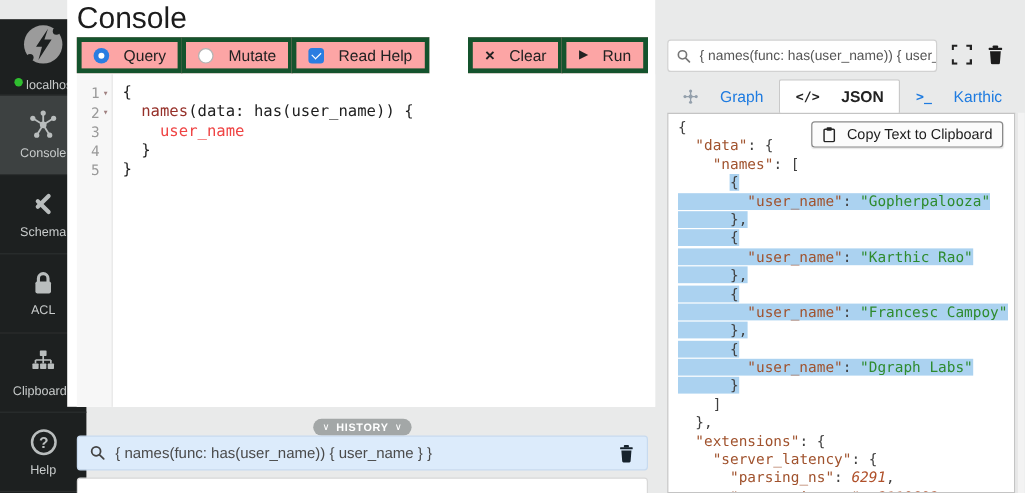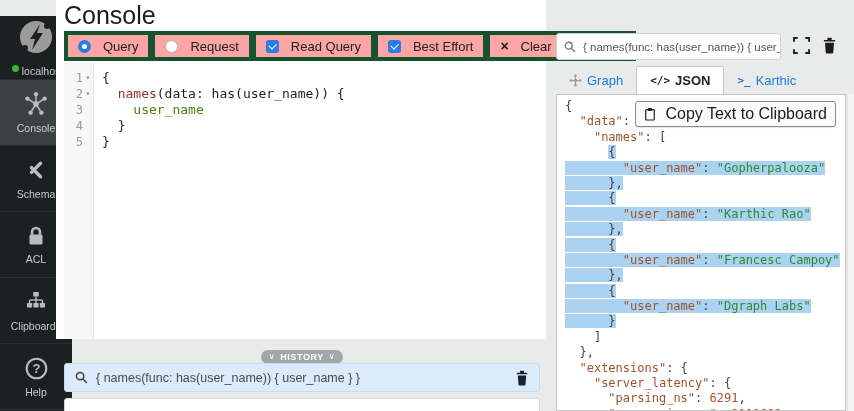--- a/index.html
+++ b/index.html
@@ -41,21 +41,21 @@
 
   
   .editor { position:absolute; left:8px; top:62px; width:482px; height:277px; display:flex; background:#fff; }
   .gutter { width:30px; background:#f7f7f7; border-right:1px solid #e7e7e7; padding-top:8px;
             font-family:"DejaVu Sans Mono",monospace; font-size:12px; color:#9a9a9a; }
   .gut-row { display:flex; height:16px; line-height:16px; }
   .gut-num { flex:1; text-align:right; }
   .gut-fold { width:10px; text-align:center; font-size:8px; color:#a08080; line-height:16px; }
   .code { padding:8px 0 0 8px; font-family:"DejaVu Sans Mono",monospace; font-size:13px; }
   .code-row { height:16px; line-height:16px; white-space:pre; }
-  .t-kw { color:#96312a; } .t-var { color:#4d7c0f;text-align:right; } .t-p { color:#1e1e1e; }
+  .t-kw { color:#96312a; } .t-var { color:#ef4444;text-align:right; } .t-p { color:#1e1e1e; }
 
   
   .hist-pill-wrap { position:absolute; left:64px; top:345px; width:476px; text-align:center; }
   .hist-pill { display:inline-flex; align-items:center; gap:5px; background:#a3a7a7; color:#fff;
                font-size:9px; font-weight:700; letter-spacing:.6px; padding:2px 8px; border-radius:8px; cursor:pointer; }
   .hist-chev { font-size:8px; font-weight:400; }
   .hist-item { position:absolute; left:64px; width:476px; display:flex; align-items:center; cursor:pointer; }
   .hist-item.one { top:363px; height:29px; background:#dcebfb; border:1px solid #c7daef; border-radius:3px; }
   .hist-item.two { top:398px; height:20px; background:#ffffff; border:1px solid #d8d8d8; border-radius:3px; }
   .hist-query { flex:1; font-size:12.5px; color:#4a4a4a; white-space:nowrap; overflow:hidden; text-overflow:ellipsis; }
@@ -66,34 +66,34 @@
   .rsearch { position:absolute; left:556px; top:33px; width:225px; height:27px; background:#fff;
              border:1px solid #d2d2d2; border-radius:3px; display:flex; align-items:center; }
   .rsearch-text { font-size:11.5px; color:#555; white-space:nowrap; overflow:hidden; flex:1; }
   .rsearch .mag { margin:0 7px; flex:none; }
   .ricon { position:absolute; top:37px; cursor:pointer; }
   .ricon.expand { left:793px; }
   .ricon.trash { left:822px; }
 
   .tabs { position:absolute; left:556px; top:66px; width:290px; height:29px; display:flex;
           border-bottom:1px solid #c9c9c9; }
-  .tab { display:flex; align-items:center; gap:5px; padding:0 13px; font-size:13px; color:#1e7be0; cursor:pointer; }
+  .tab { display:flex; align-items:center; gap:18px; padding:0 13px; font-size:13px; color:#1e7be0; cursor:pointer; }
   .tab.active { background:#fff; border:1px solid #c9c9c9; border-bottom:1px solid #fff;
                 margin-bottom:-1px; color:#222; font-weight:700; border-radius:2px 2px 0 0; }
   .tab-ic-mono { font-family:"DejaVu Sans Mono",monospace; font-weight:700; font-size:11px; }
 
   .json-box { position:absolute; left:556px; top:94px; width:290px; height:317px; background:#fff;
               border:1px solid #c4c4c4; overflow:hidden; }
   .copy-btn { position:absolute; top:6px; right:9px; display:flex; align-items:center; gap:9px;
               border:1px solid #8a8a8a; background:#fbfbfb; border-radius:3px; padding:3px 8px;
-              font-size:16px; color:#1c1c1c; cursor:pointer; box-shadow:0 1px 1px rgba(0,0,0,.1); }
+              font-size:12px; color:#1c1c1c; cursor:pointer; box-shadow:0 1px 1px rgba(0,0,0,.1); }
   .jsonlines { padding:4px 0 0 8px; font-family:"DejaVu Sans Mono",monospace; font-size:12px; }
   .jline { height:15.4px; line-height:15.4px; white-space:pre; }
   .sel { background:#abd2f0; }
-  .jk { color:#a0522d; } .js { color:#2e8b2e; } .jn { color:#b0512b; } .jp { color:#3f3f3f; }
+  .jk { color:#a0522d; } .js { color:#2e8b2e; } .jn { color:#b0512b;font-style:italic; } .jp { color:#3f3f3f; }
   .scroll-strip { position:absolute; left:847px; top:94px; width:7px; height:317px;
                   background:#f3f3f3; border-left:1px solid #e2e2e2; }
 </style>
 </head>
 <body>
 
 <aside class="sidebar">
   <div class="side-sec first">
     <span>
       <svg width="38" height="38" viewBox="0 0 38 38">
@@ -184,29 +184,25 @@
 <div class="main-card">
   <h1 class="page-title">Console</h1>
 
   <div class="toolbar">
     <button class="tb-btn firstb">
       <span class="radio on"></span>
       <span>Query</span>
     </button>
     <button class="tb-btn">
       <span class="radio off"></span>
-      <span>Request</span>
+      <span>Mutate</span>
     </button>
     <button class="tb-btn">
       <span class="checkbox"></span>
-      <span>Read Query</span>
-    </button>
-    <button class="tb-btn">
-      <span class="checkbox"></span>
-      <span>Best Effort</span>
+      <span>Read Help</span>
     </button>
     <div class="tb-filler"></div>
     <button class="tb-btn">
       <span class="glyph-x">×</span>
       <span>Clear</span>
     </button>
     <button class="tb-btn">
       <span class="glyph-run">▶</span>
       <span>Run</span>
     </button>

